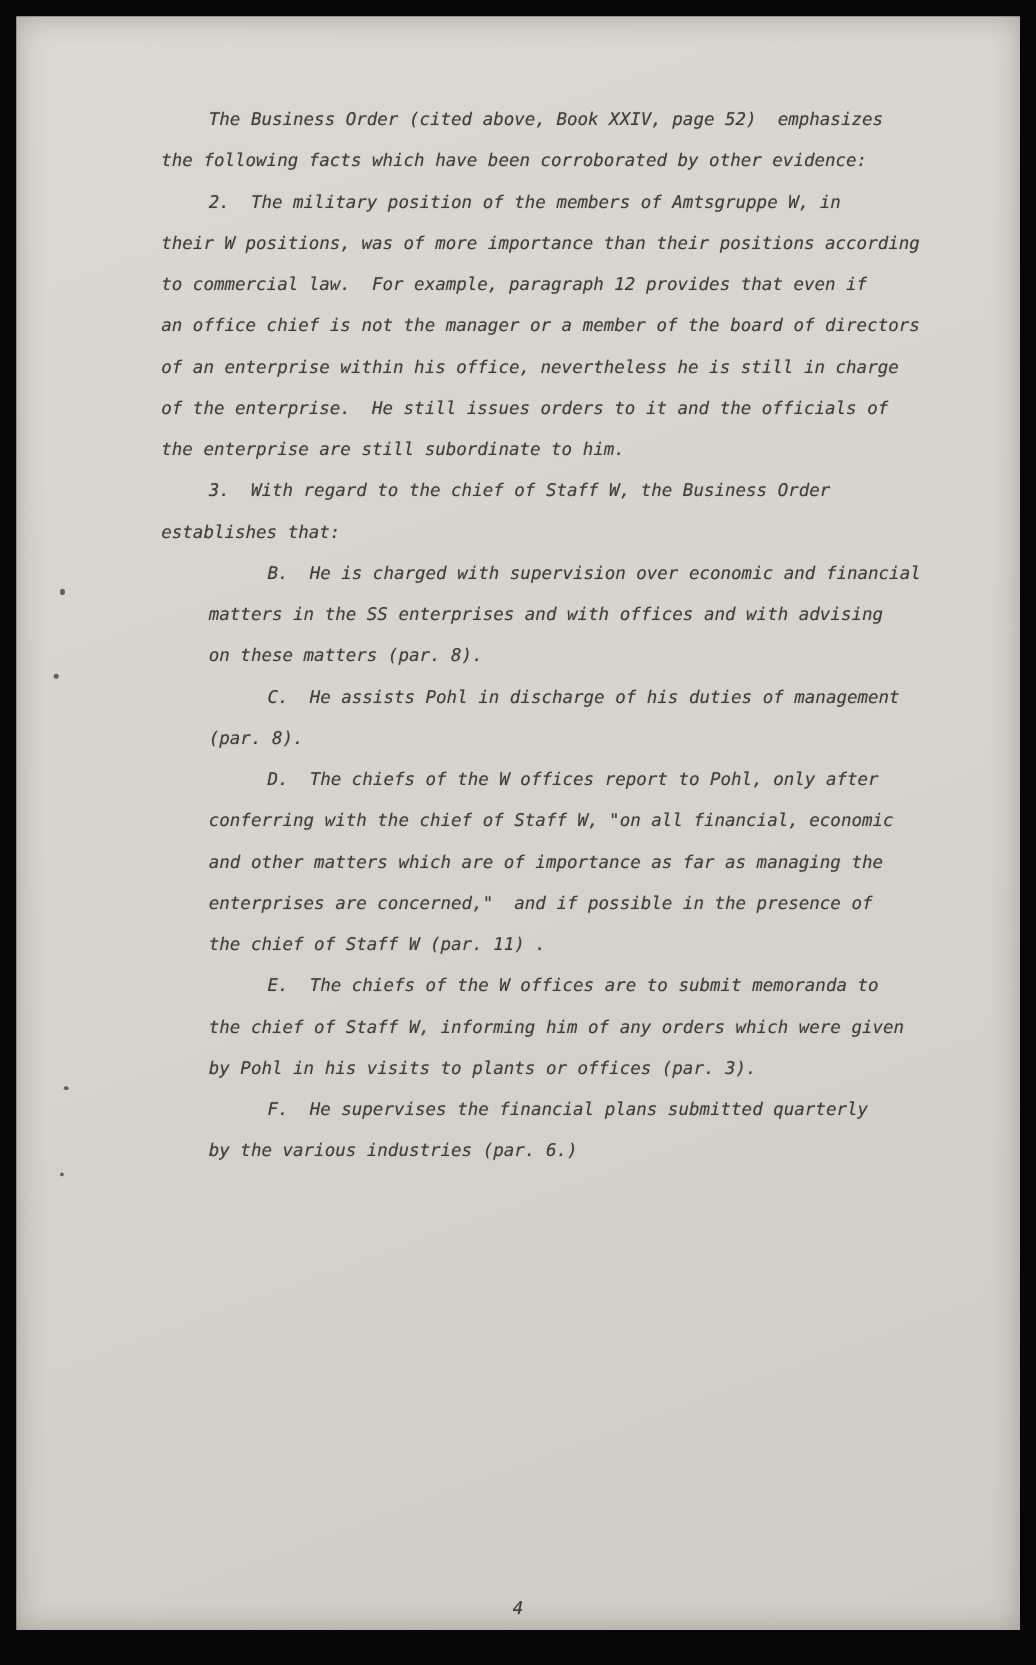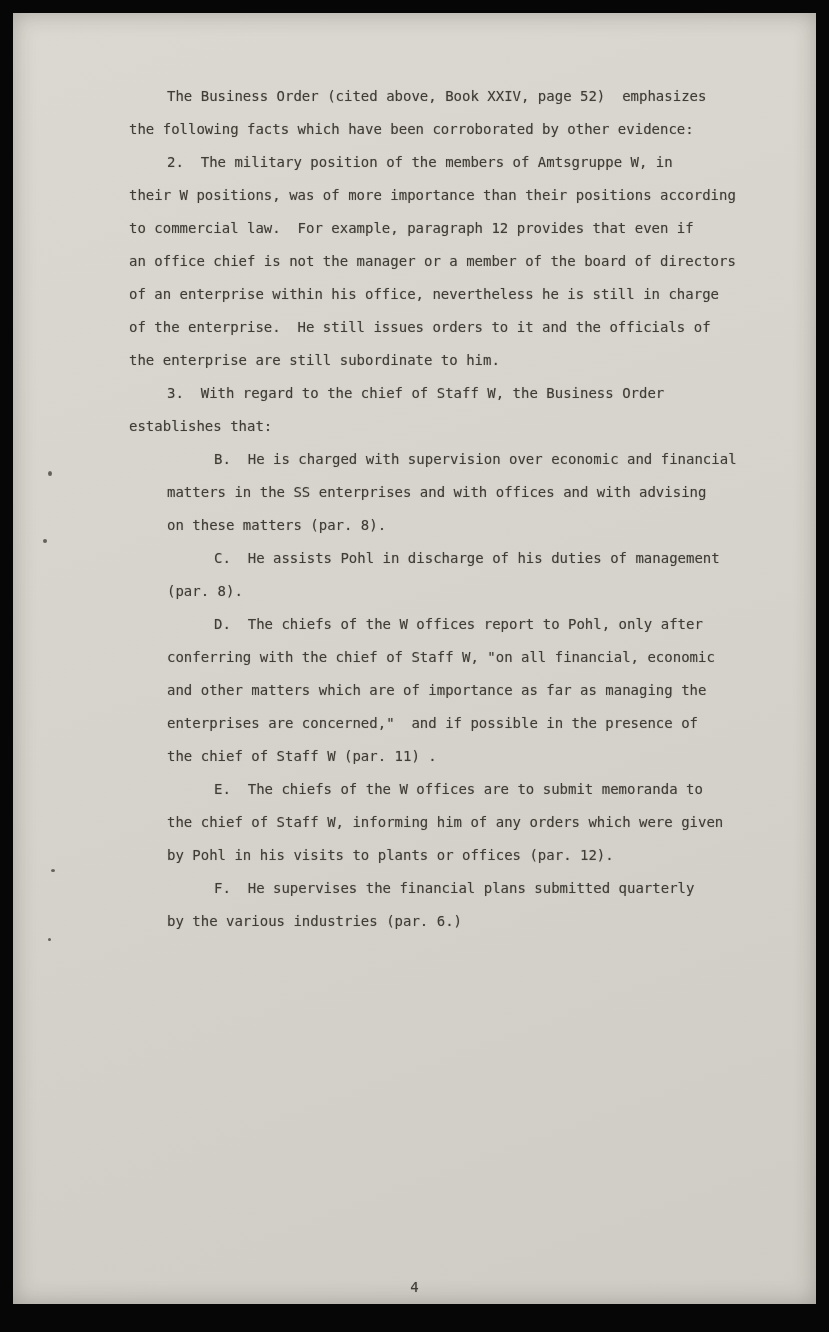--- a/index.html
+++ b/index.html
@@ -1,15 +1,15 @@
 <!DOCTYPE html>
 <html><head>
 <meta charset="utf-8">
 <style>
-  * { margin: 0; padding: 0; box-sizing: border-box; }
+  * { margin: 0; padding: 0; box-sizing: border-box; font-style: italic; }
   html, body { width: 829px; height: 1332px; }
   body {
     background: #060606;
     position: relative;
     overflow: hidden;
     font-family: "DejaVu Sans Mono", "Liberation Mono", monospace;
   }
   .scan {
     position: absolute;
     inset: 0;
@@ -70,21 +70,21 @@
 the enterprise are still subordinate to him.</div><div class="para main">3.  With regard to the chief of Staff W, the Business Order
 establishes that:</div><div class="para sub">B.  He is charged with supervision over economic and financial
 matters in the SS enterprises and with offices and with advising
 on these matters (par. 8).</div><div class="para sub">C.  He assists Pohl in discharge of his duties of management
 (par. 8).</div><div class="para sub">D.  The chiefs of the W offices report to Pohl, only after
 conferring with the chief of Staff W, "on all financial, economic
 and other matters which are of importance as far as managing the
 enterprises are concerned,"  and if possible in the presence of
 the chief of Staff W (par. 11) .</div><div class="para sub">E.  The chiefs of the W offices are to submit memoranda to
 the chief of Staff W, informing him of any orders which were given
-by Pohl in his visits to plants or offices (par. 12).</div><div class="para sub">F.  He supervises the financial plans submitted quarterly
+by Pohl in his visits to plants or offices (par. 3).</div><div class="para sub">F.  He supervises the financial plans submitted quarterly
 by the various industries (par. 6.)</div></div>
     <div class="page-number">4</div>
     <div class="speck s1"></div>
     <div class="speck s2"></div>
     <div class="speck s3"></div>
     <div class="speck s4"></div>
   </div>
 </div>
 
 </body></html>

